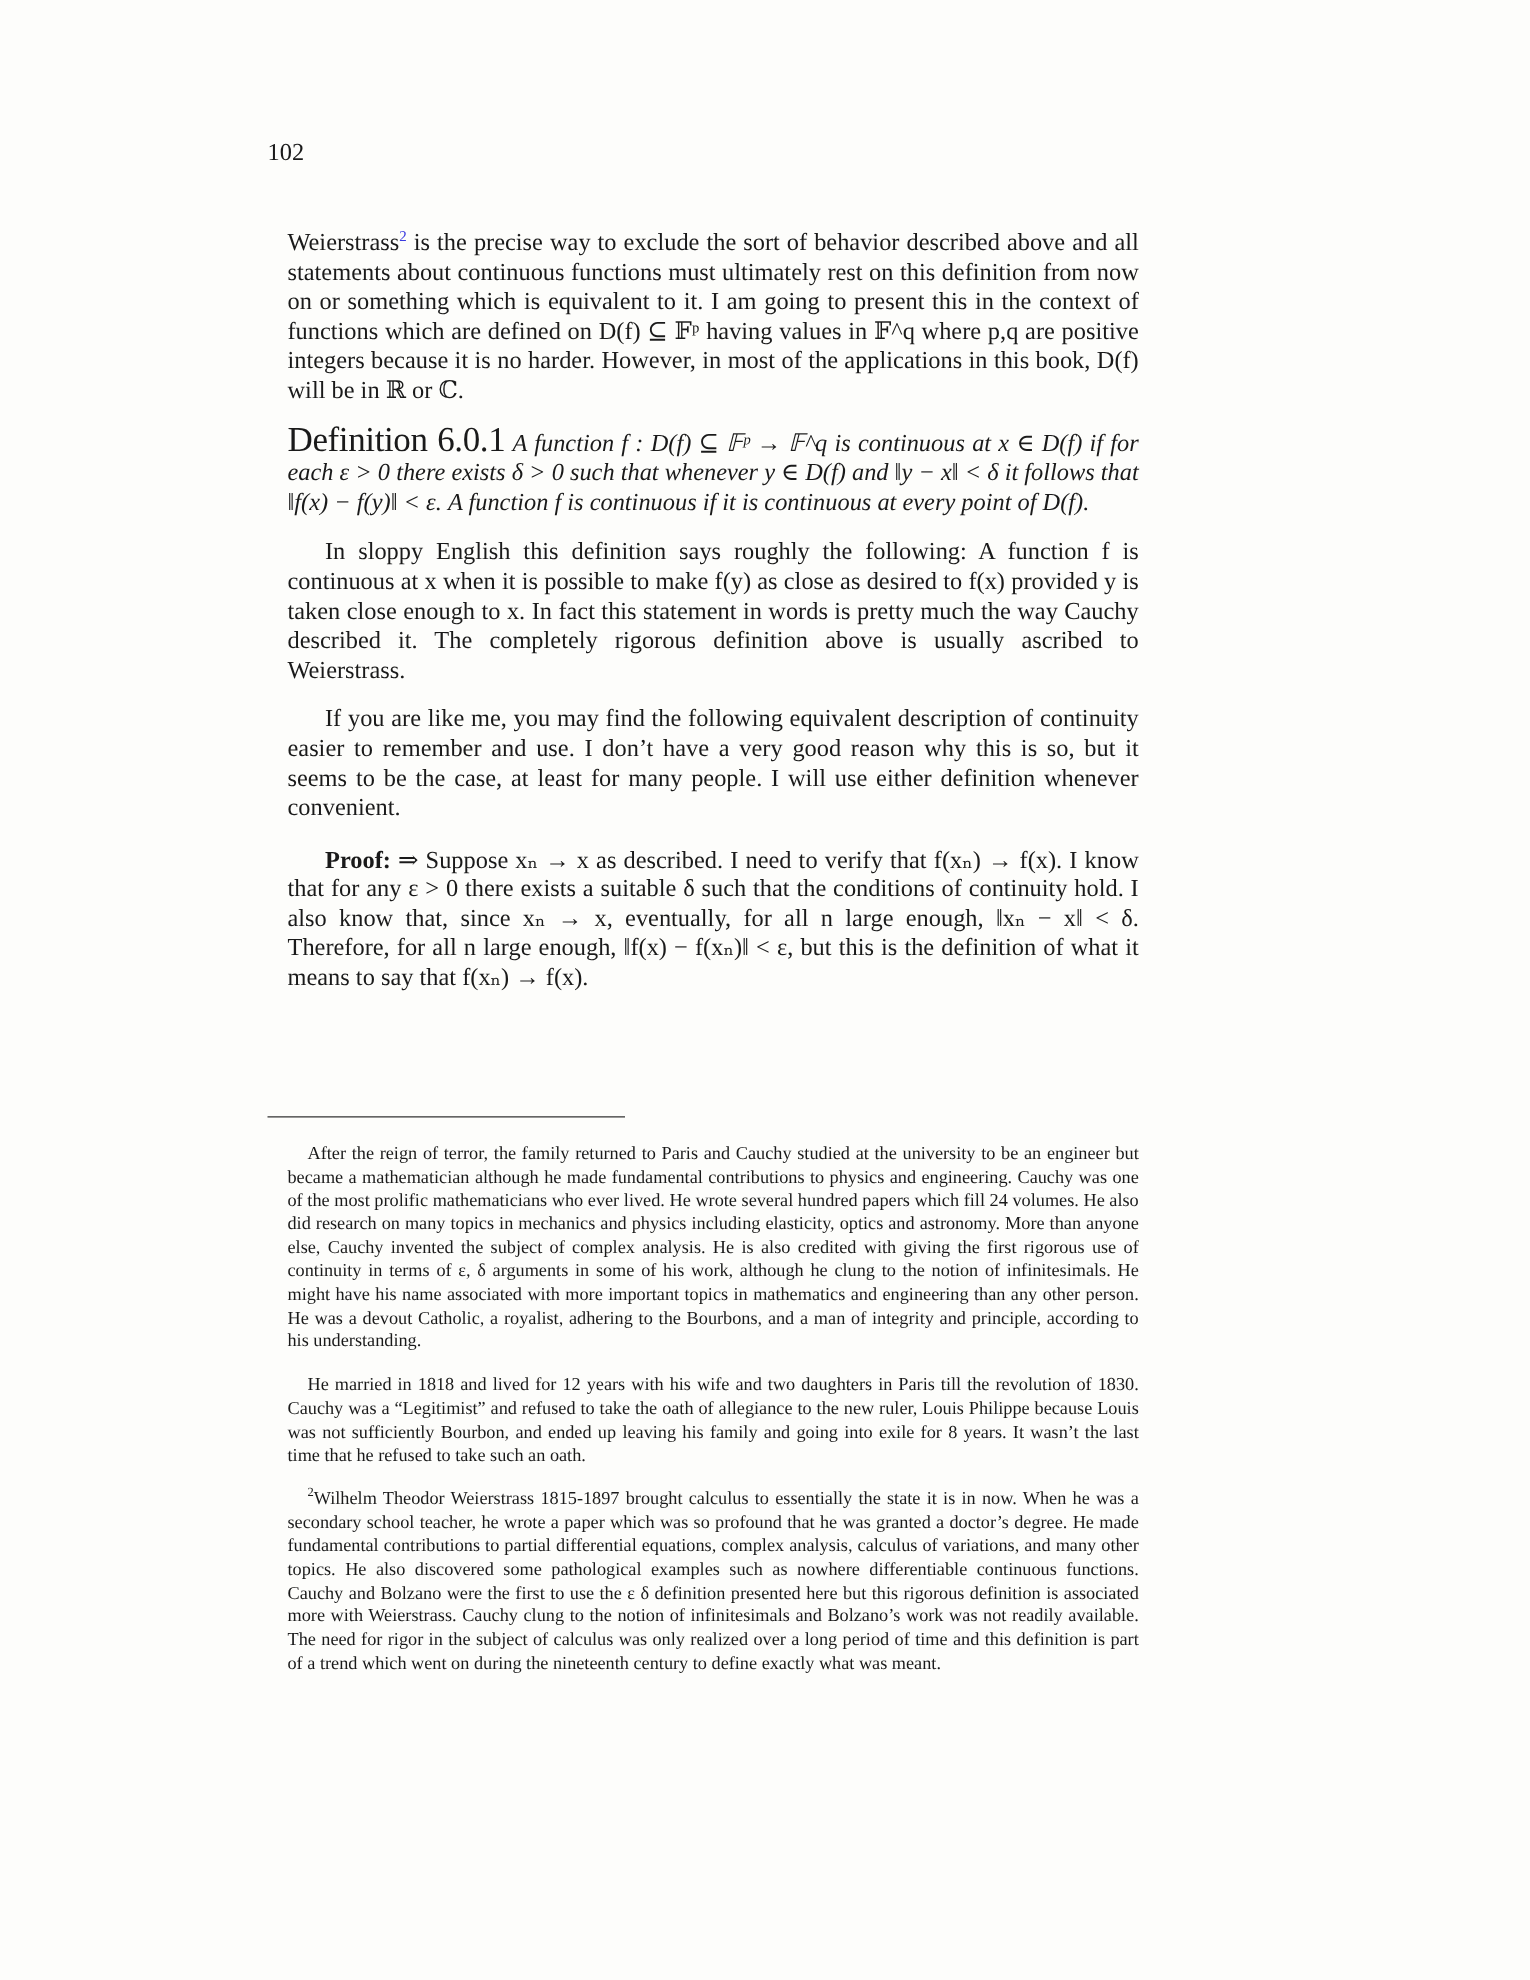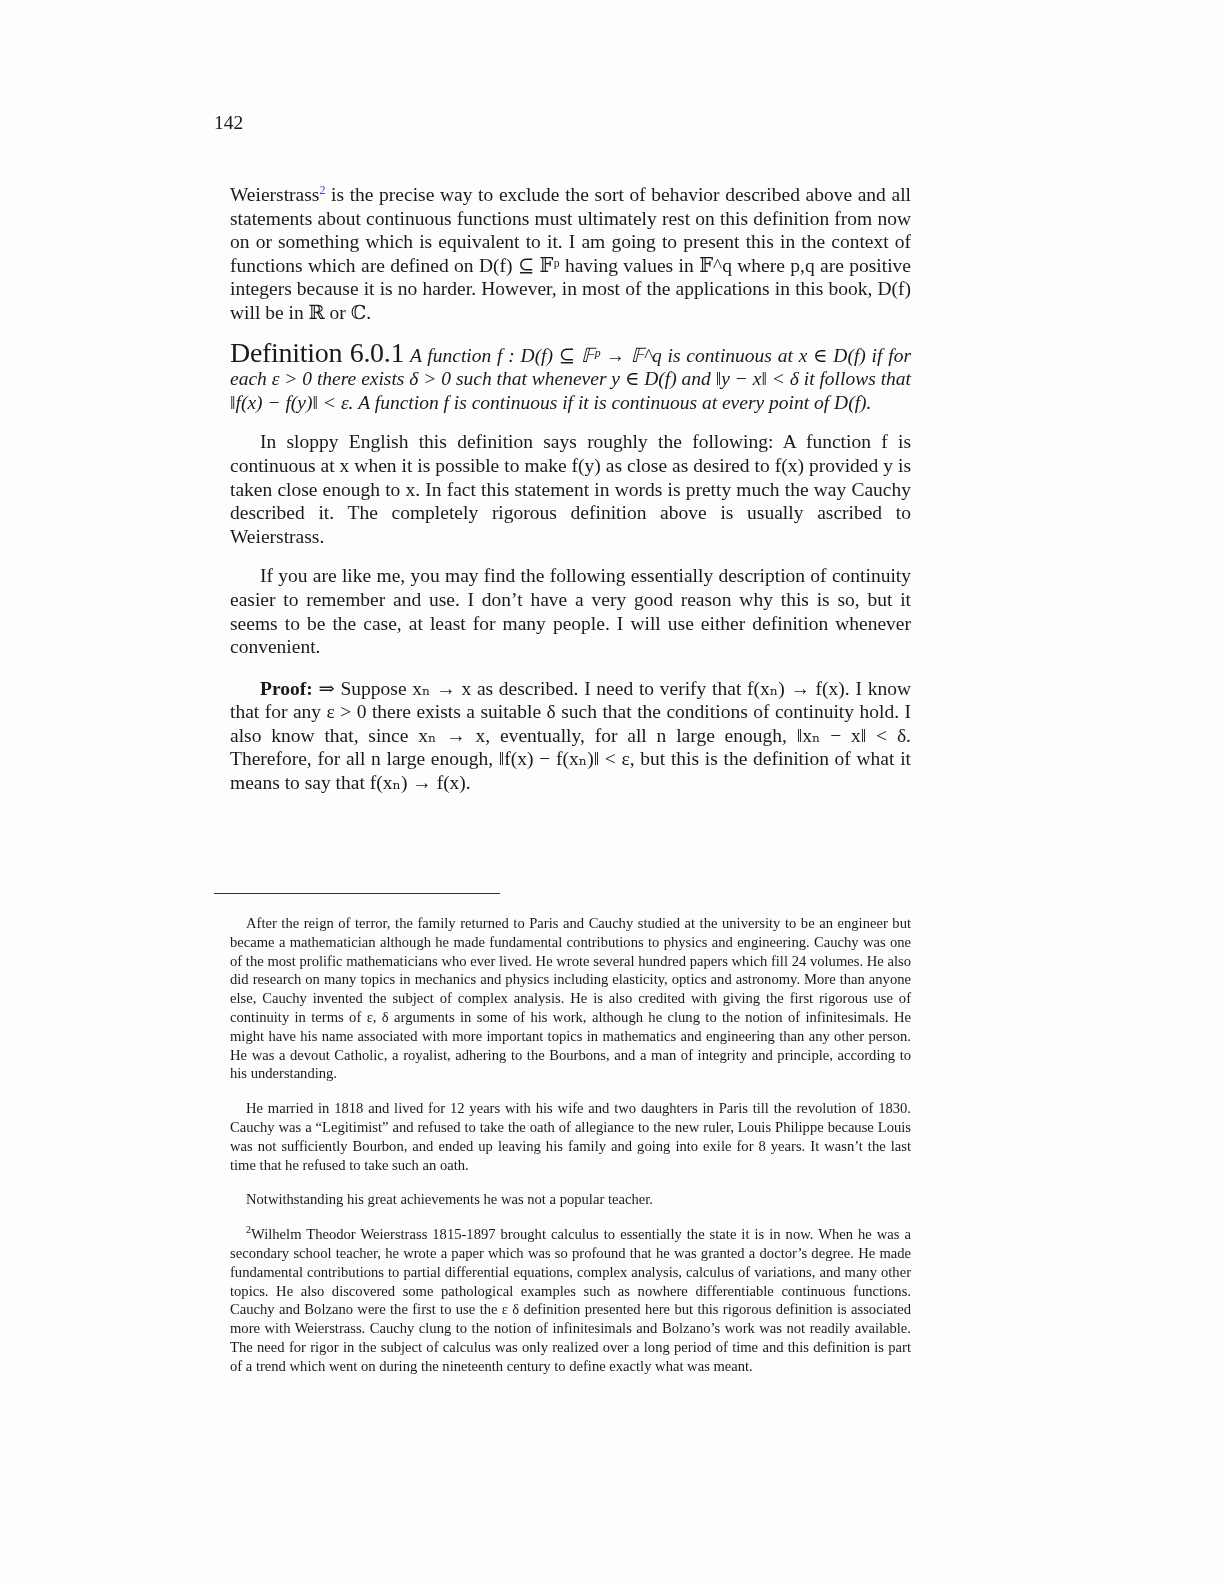--- a/index.html
+++ b/index.html
@@ -21,45 +21,44 @@
   .rule { position: absolute; top: 893px; left: 0; width: 286px; border-top: 1px solid #333; }
   .footnotes { position: absolute; top: 898px; left: 0; width: 713px; font-size: 14.6px; line-height: 18.8px; }
   .fn { text-indent: 16px; }
   .fnsup { vertical-align: super; font-size: 10px; line-height: 0; }
 </style>
 </head>
 <body>
 
 <div class="page">
   <div class="header">
-    <span>142</span>
+    <span>102</span>
   </div>
 
   <div class="body">
     <p>
       <span>Weierstrass</span><a class="sup">2</a><span> is the precise way to exclude the sort of behavior described above and all statements about continuous functions must ultimately rest on this definition from now on or something which is equivalent to it. I am going to present this in the context of functions which are defined on D(f) ⊆ 𝔽ᵖ having values in 𝔽^q where p,q are positive integers because it is no harder. However, in most of the applications in this book, D(f) will be in ℝ or ℂ.</span>
     </p>
 
     <p class="block">
       <span class="head-big">Definition 6.0.1</span>
       <span class="it">A function f : D(f) ⊆ 𝔽ᵖ → 𝔽^q is continuous at x ∈ D(f) if for each ε &gt; 0 there exists δ &gt; 0 such that whenever y ∈ D(f) and ‖y − x‖ &lt; δ it follows that ‖f(x) − f(y)‖ &lt; ε. A function f is continuous if it is continuous at every point of D(f).</span>
     </p>
 
     <p class="indent">In sloppy English this definition says roughly the following: A function f is continuous at x when it is possible to make f(y) as close as desired to f(x) provided y is taken close enough to x. In fact this statement in words is pretty much the way Cauchy described it. The completely rigorous definition above is usually ascribed to Weierstrass.</p>
-    <p class="indent">If you are like me, you may find the following essentially description of continuity easier to remember and use. I don’t have a very good reason why this is so, but it seems to be the case, at least for many people. I will use either definition whenever convenient.</p>
+    <p class="indent">If you are like me, you may find the following equivalent description of continuity easier to remember and use. I don’t have a very good reason why this is so, but it seems to be the case, at least for many people. I will use either definition whenever convenient.</p>
 
 
     <p class="indent gap">
       <b>Proof:</b><span> ⇒ Suppose xₙ → x as described. I need to verify that f(xₙ) → f(x). I know that for any ε &gt; 0 there exists a suitable δ such that the conditions of continuity hold. I also know that, since xₙ → x, eventually, for all n large enough, ‖xₙ − x‖ &lt; δ. Therefore, for all n large enough, ‖f(x) − f(xₙ)‖ &lt; ε, but this is the definition of what it means to say that f(xₙ) → f(x).</span>
     </p>
   </div>
 
   <div class="rule"></div>
 
   <div class="footnotes">
     <p class="fn">After the reign of terror, the family returned to Paris and Cauchy studied at the university to be an engineer but became a mathematician although he made fundamental contributions to physics and engineering. Cauchy was one of the most prolific mathematicians who ever lived. He wrote several hundred papers which fill 24 volumes. He also did research on many topics in mechanics and physics including elasticity, optics and astronomy. More than anyone else, Cauchy invented the subject of complex analysis. He is also credited with giving the first rigorous use of continuity in terms of ε, δ arguments in some of his work, although he clung to the notion of infinitesimals. He might have his name associated with more important topics in mathematics and engineering than any other person. He was a devout Catholic, a royalist, adhering to the Bourbons, and a man of integrity and principle, according to his understanding.</p>
     <p class="fn">He married in 1818 and lived for 12 years with his wife and two daughters in Paris till the revolution of 1830. Cauchy was a “Legitimist” and refused to take the oath of allegiance to the new ruler, Louis Philippe because Louis was not sufficiently Bourbon, and ended up leaving his family and going into exile for 8 years. It wasn’t the last time that he refused to take such an oath.</p>
-    <p class="fn">Notwithstanding his great achievements he was not a popular teacher.</p>
     <p class="fn">
       <span class="fnsup">2</span><span>Wilhelm Theodor Weierstrass 1815-1897 brought calculus to essentially the state it is in now. When he was a secondary school teacher, he wrote a paper which was so profound that he was granted a doctor’s degree. He made fundamental contributions to partial differential equations, complex analysis, calculus of variations, and many other topics. He also discovered some pathological examples such as nowhere differentiable continuous functions. Cauchy and Bolzano were the first to use the ε δ definition presented here but this rigorous definition is associated more with Weierstrass. Cauchy clung to the notion of infinitesimals and Bolzano’s work was not readily available. The need for rigor in the subject of calculus was only realized over a long period of time and this definition is part of a trend which went on during the nineteenth century to define exactly what was meant.</span>
     </p>
   </div>
 </div>
 
 </body></html>

